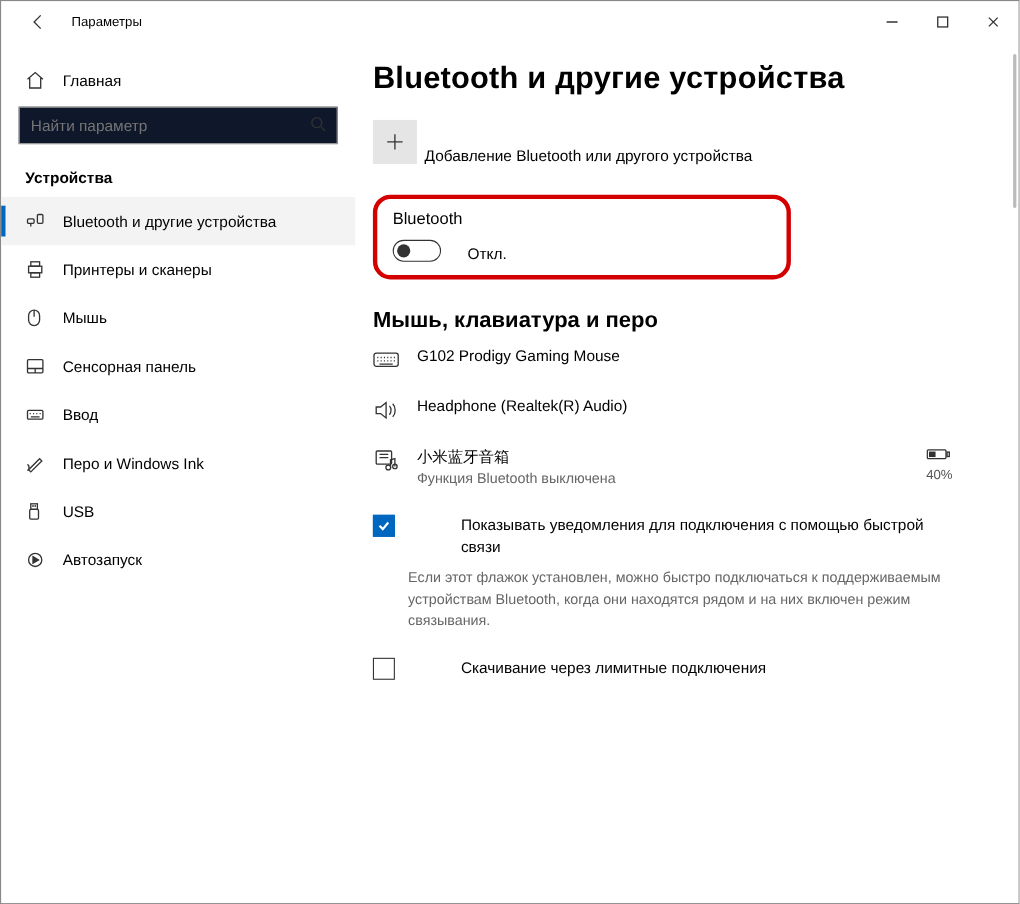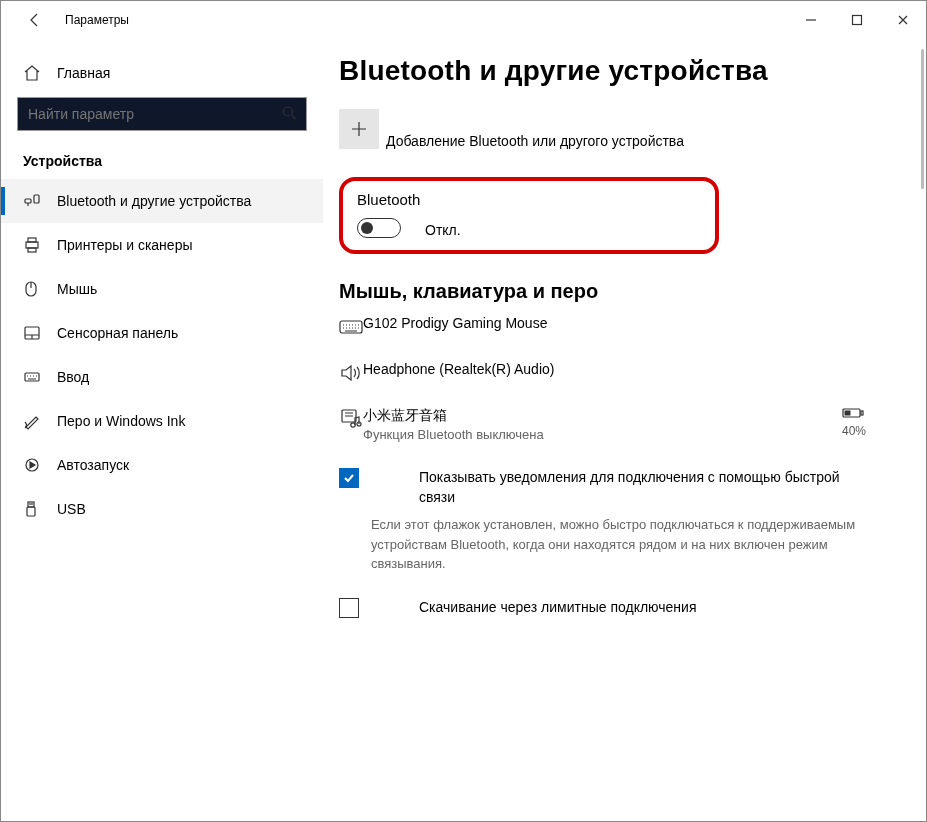--- a/index.html
+++ b/index.html
@@ -117,21 +117,21 @@
     position:relative; background:#fff;
   }
   .toggle .knob {
     width:12px; height:12px; border-radius:50%; background:#333;
     position:absolute; left:3px; top:50%; transform:translateY(-50%);
   }
   .bt-state { font-size:14px; }
 
   h2.group { font-size:20px; font-weight:600; margin:0 0 12px 0; }
   .dev-row {
-    display:flex; align-items:flex-start; margin-bottom:22px;
+    display:flex; align-items:flex-start; gap:16px; margin-bottom:22px;
     padding-right:20px;
   }
   .dev-icon { width:24px; height:24px; display:flex; align-items:center; justify-content:center; flex:0 0 24px; }
   .dev-text { display:flex; flex-direction:column; font-size:14px; }
   .dev-sub { color:#666; font-size:13px; margin-top:2px; }
   .dev-right { margin-left:auto; display:flex; flex-direction:column; font-size:12px; color:#555; gap:2px; }
 
   .check-row { display:flex; gap:12px; align-items:flex-start; margin-top:26px; padding-right:30px; }
   .checkbox {
     width:20px; height:20px; border:1px solid #333; flex:0 0 20px;
@@ -250,36 +250,36 @@
           <span class="icon-slot">
             <svg width="18" height="18" viewBox="0 0 18 18">
                 <path d="M3 15 L13 5 L15 7 L5 17 Z"></path>
                 <path d="M2 10 C4 12 4 14 2 16"></path>
               </svg>
           </span>
           <span class="label">Перо и Windows Ink</span>
         </li>
         <li>
           <span class="icon-slot">
-            <svg width="18" height="18" viewBox="0 0 18 18">
-                <circle cx="9" cy="9" r="6"></circle>
-                <path d="M7 6 L12 9 L7 12 Z" fill="#333"></path>
-              </svg>
-          </span>
-          <span class="label">Автозапуск</span>
-        </li>
-        <li>
-          <span class="icon-slot">
             <svg width="16" height="18" viewBox="0 0 16 18">
                 <rect x="5" y="2" width="6" height="5"></rect>
                 <rect x="4" y="7" width="8" height="9" rx="1"></rect>
                 <path d="M7 3v2M9 3v2"></path>
               </svg>
           </span>
           <span class="label">USB</span>
+        </li>
+        <li>
+          <span class="icon-slot">
+            <svg width="18" height="18" viewBox="0 0 18 18">
+                <circle cx="9" cy="9" r="6"></circle>
+                <path d="M7 6 L12 9 L7 12 Z" fill="#333"></path>
+              </svg>
+          </span>
+          <span class="label">Автозапуск</span>
         </li>
       </ul>
     </div>
 
     <div class="main">
       <div class="scroll-thumb"></div>
 
       <h1 class="page-title">Bluetooth и другие устройства</h1>
 
       <div class="add-row">

